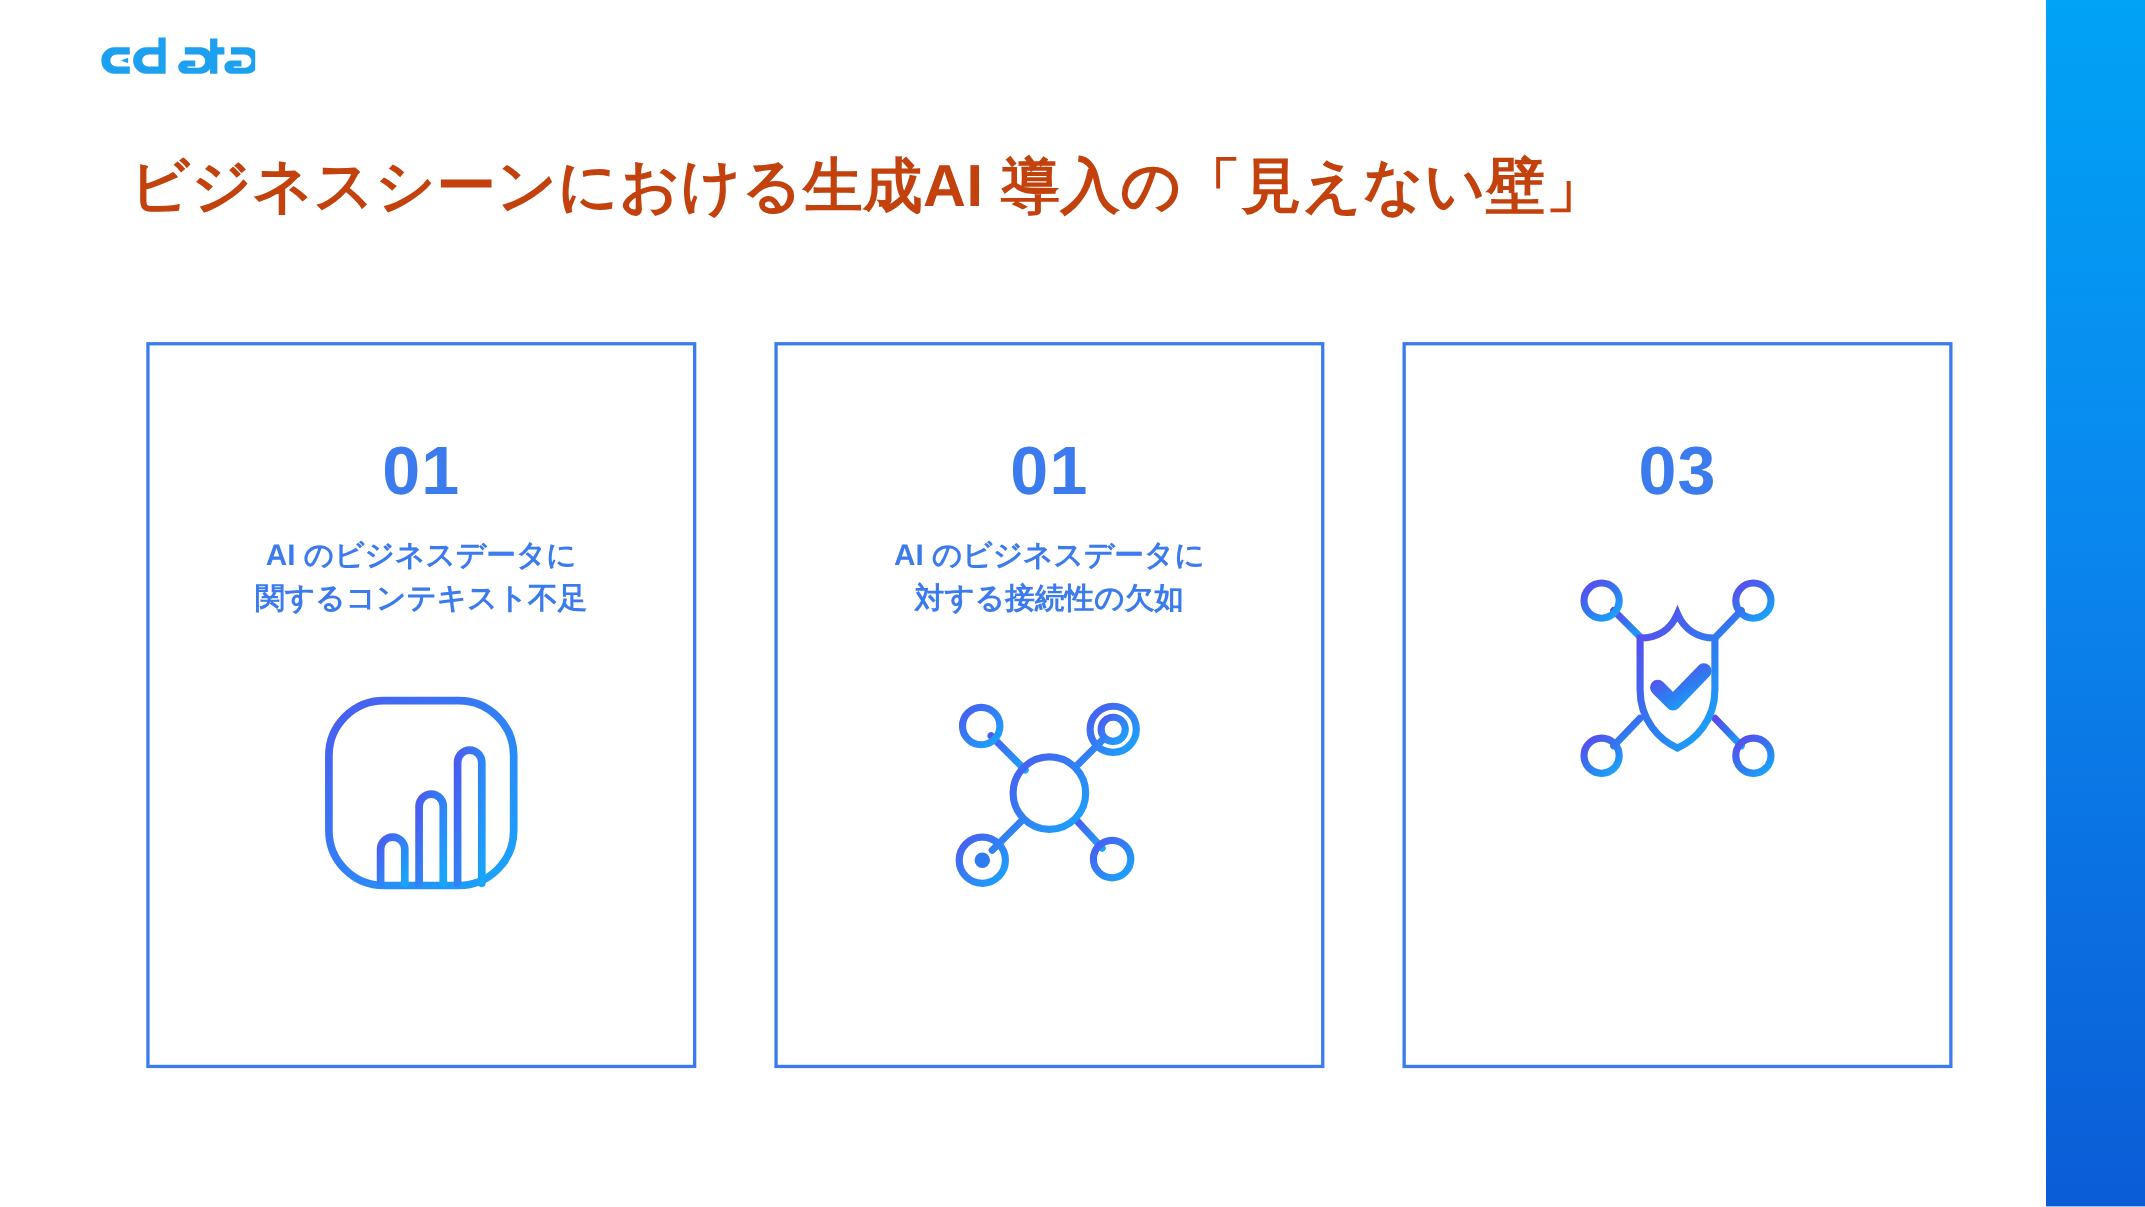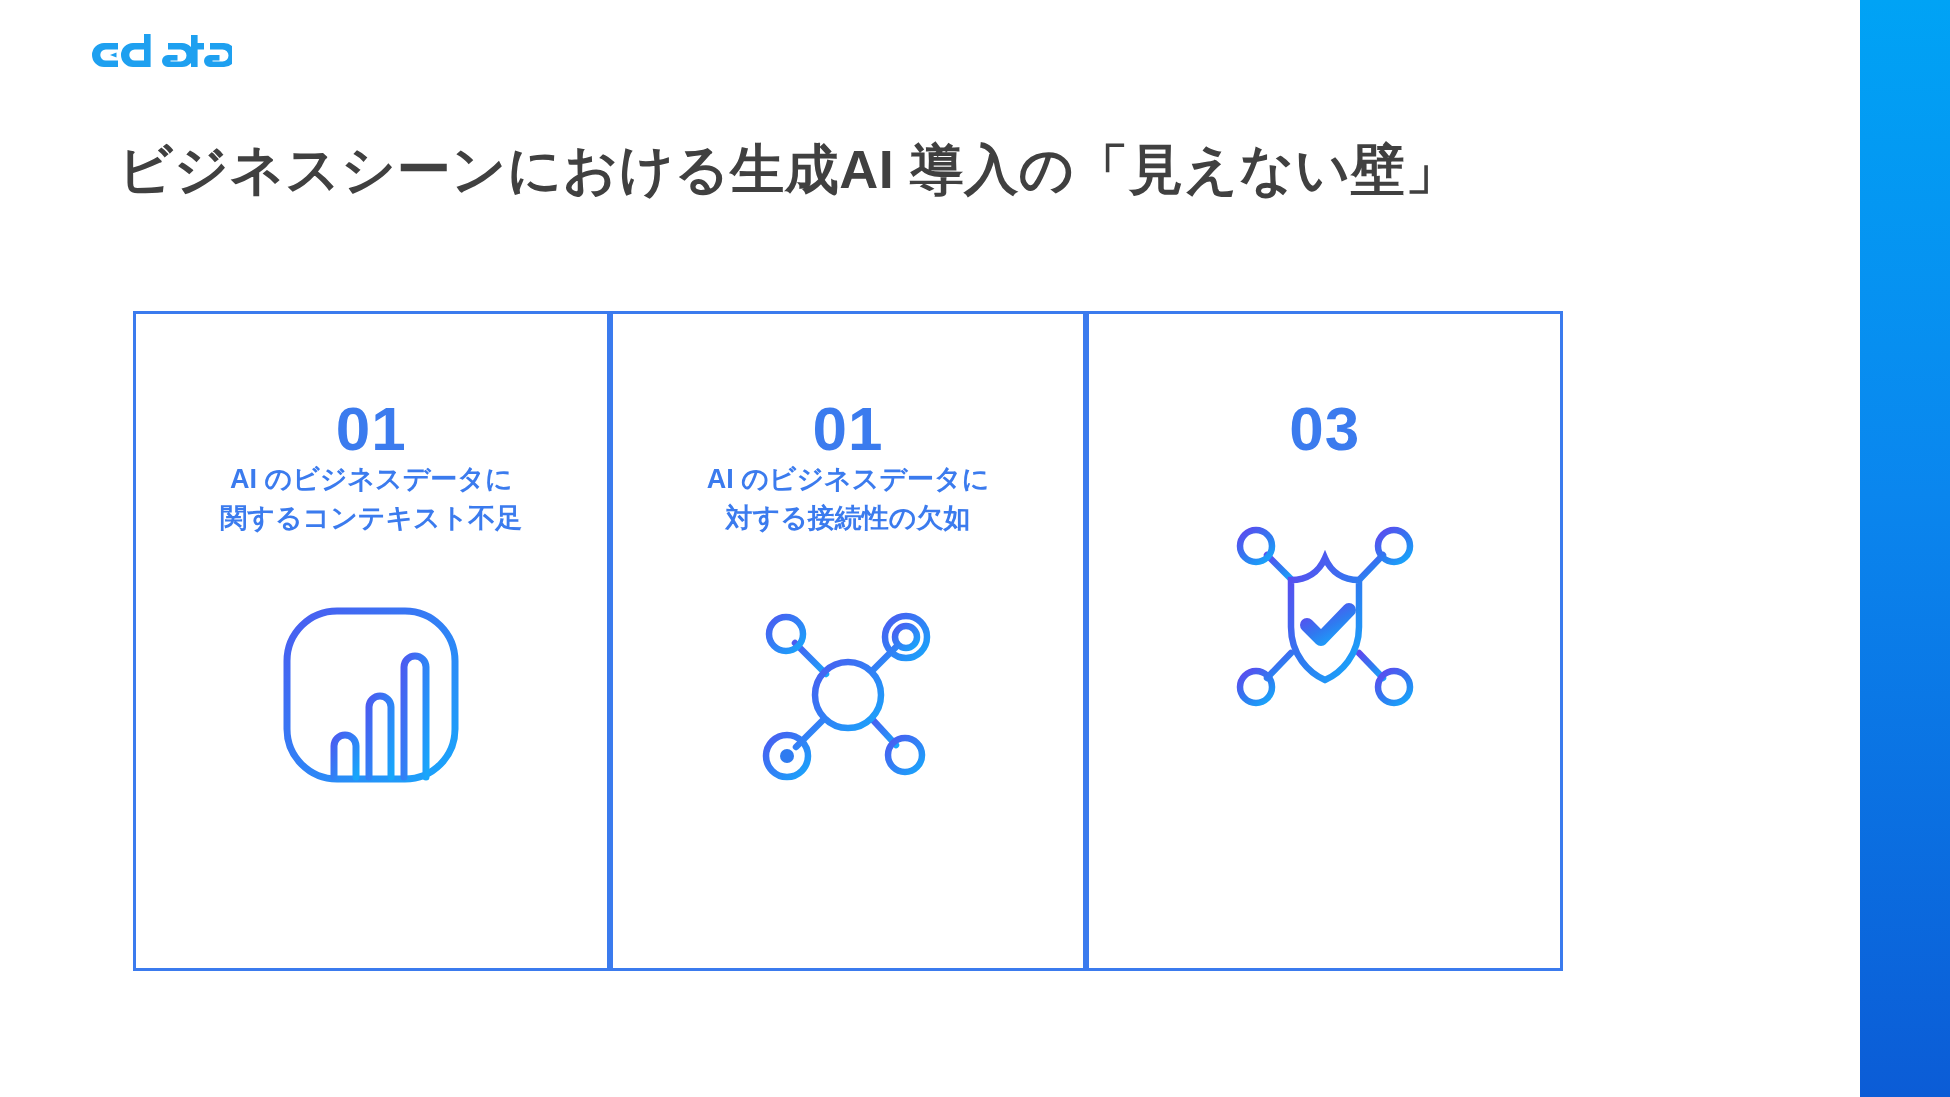--- a/index.html
+++ b/index.html
@@ -40,31 +40,31 @@
 
   
   .title {
     position: absolute;
     left: 118px;
     top: 101px;
     width: 1700px;
     font-size: 54px;
     line-height: 1.2;
     font-weight: bold;
-    color: #404040;
+    color: #c2410c;
     letter-spacing: 0.5px;
     white-space: nowrap;
   }
 
   
   .cards {
     position: absolute;
     left: 133px;
     top: 311px;
-    width: 1430px;
+    width: 1642px;
     height: 660px;
     display: flex;
     justify-content: space-between;
   }
   .card {
     position: relative;
     width: 500px;
     height: 660px;
     box-sizing: border-box;
     border: 3px solid #3B7BEE;
@@ -75,20 +75,21 @@
   }
   .card-number {
     margin-top: 84px;
     font-size: 62px;
     font-weight: bold;
     color: #3B7BEE;
     line-height: 1;
     letter-spacing: 1px;
   }
   .card-label {
+    margin-top: 26px;
     font-size: 27px;
     font-weight: bold;
     color: #3B7BEE;
     line-height: 1.45;
     text-align: center;
     white-space: pre-line;
   }
   .card-icon {
     margin-top: 42px;
     width: 230px;

